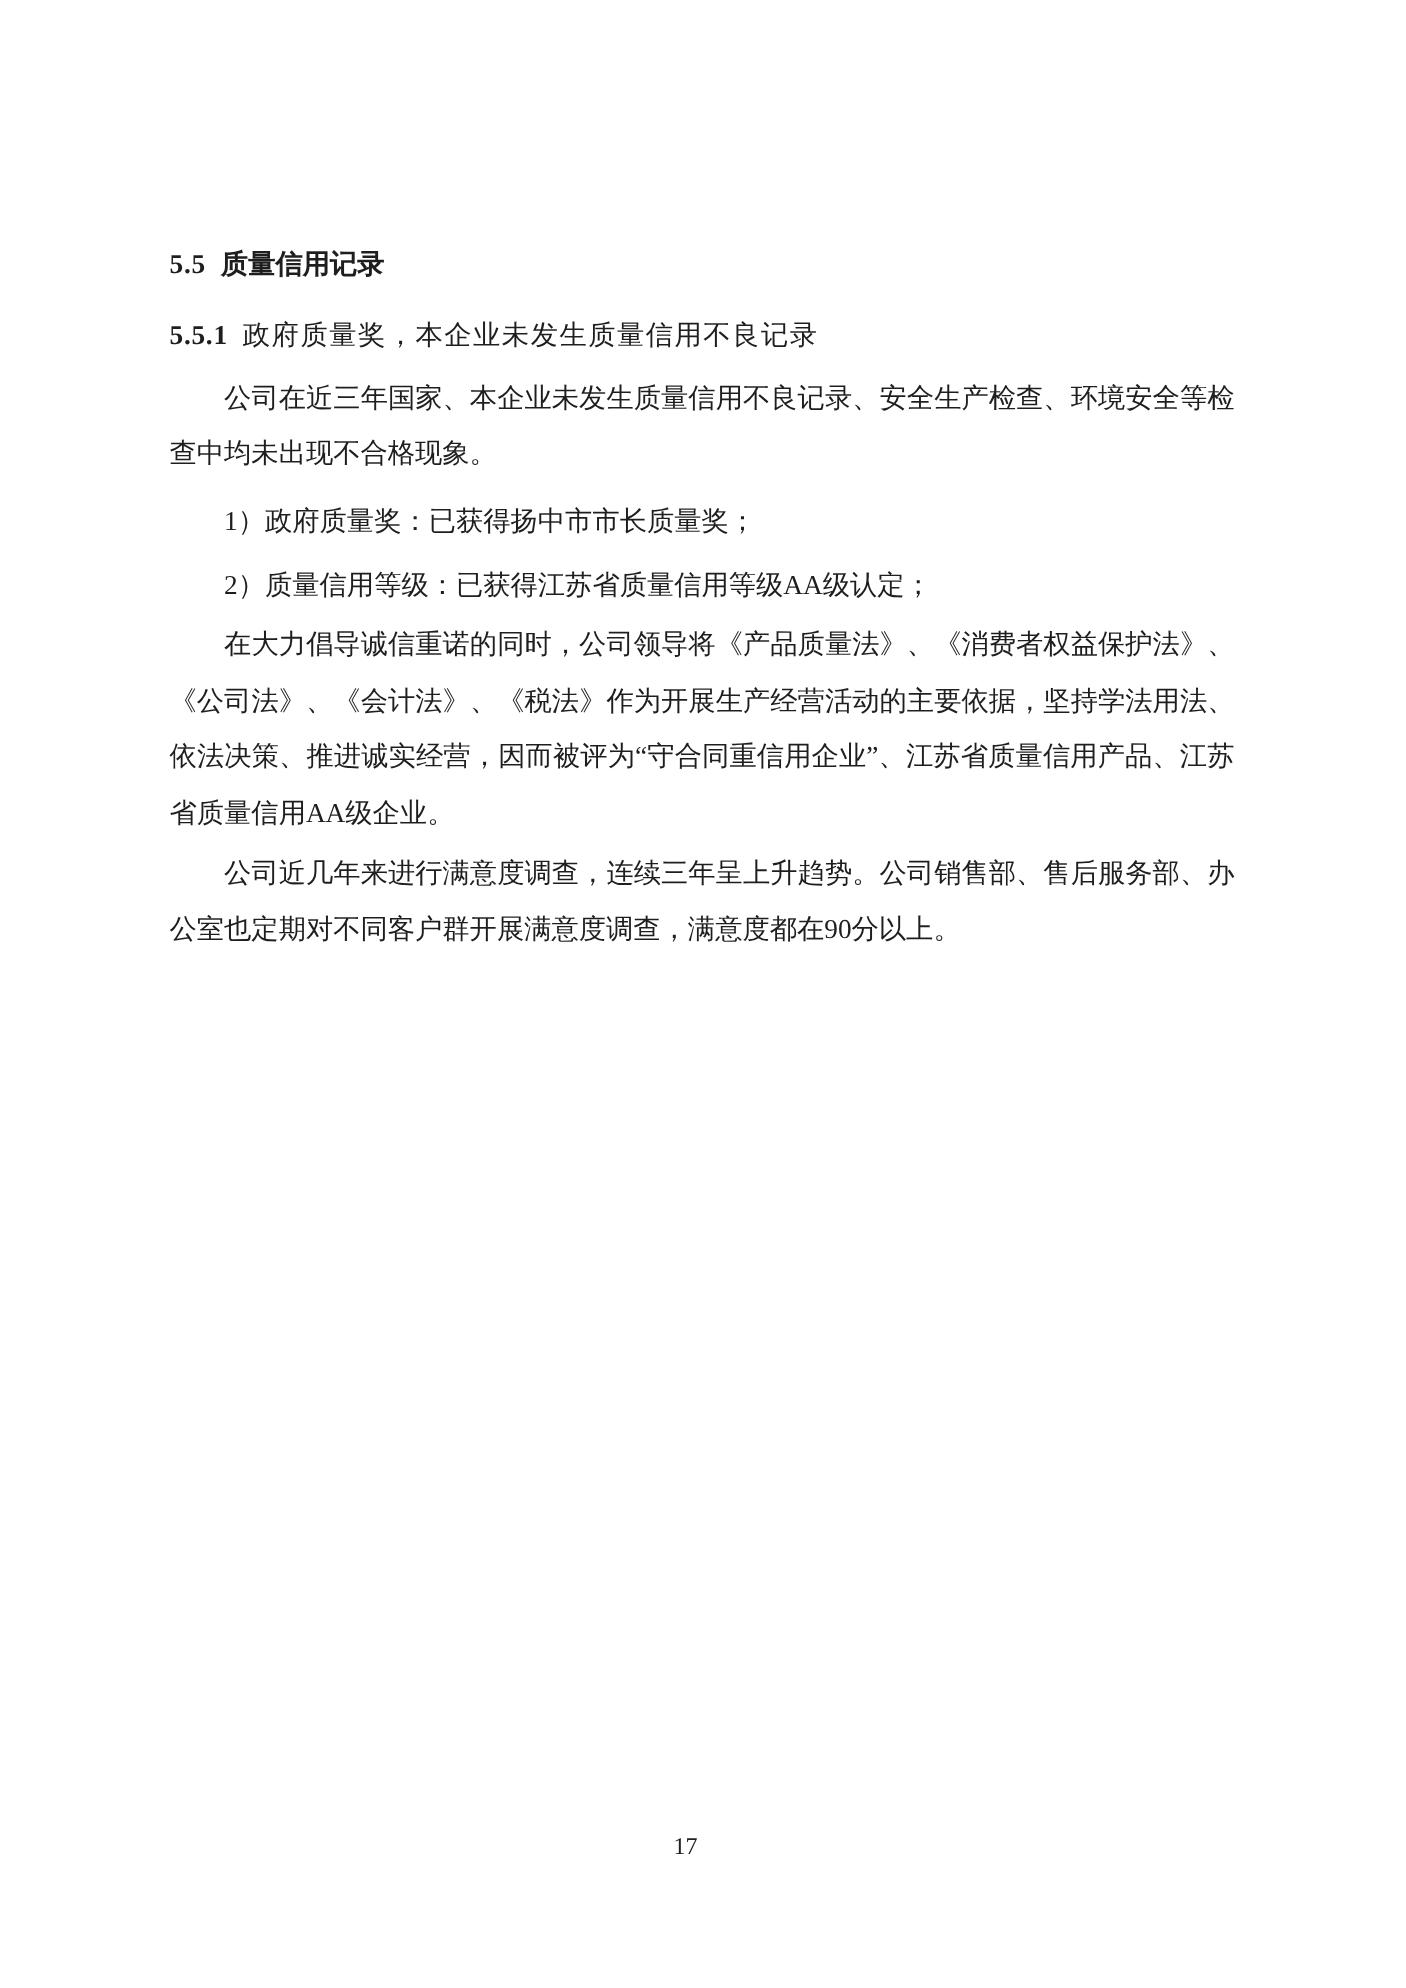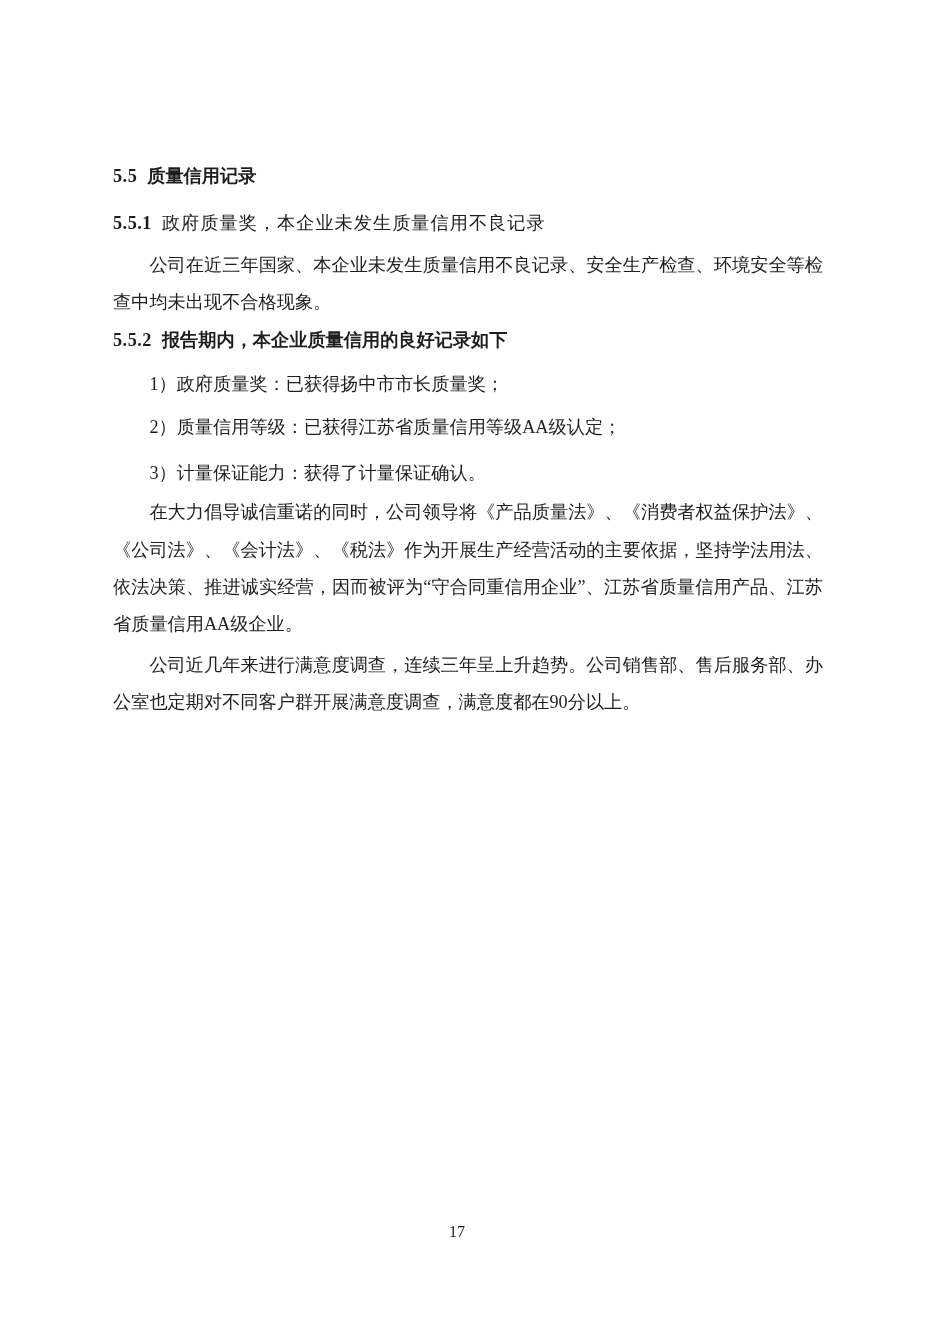--- a/index.html
+++ b/index.html
@@ -77,28 +77,26 @@
 <div class="page">
   <div class="content">
 
 
     <h2 class="heading m-h55"><span class="num">5.5</span><span class="htxt-bold">质量信用记录</span></h2>
 
     <h3 class="heading m-h551"><span class="num">5.5.1</span><span class="htxt-regular">政府质量奖，本企业未发生质量信用不良记录</span></h3>
 
     <p class="body-para m-p551">公司在近三年国家、本企业未发生质量信用不良记录、安全生产检查、环境安全等检查中均未出现不合格现象。</p>
 
-    <h3 class="heading m-h552"><span class="num">5.5.2</span><span class="htxt-bold">报告期内，本企业质量信用的良好记录如下</span></h3>
 
 
     <p class="body-para m-li1">1）政府质量奖：已获得扬中市市长质量奖；</p>
 
     <p class="body-para m-li2">2）质量信用等级：已获得江苏省质量信用等级AA级认定；</p>
 
-    <p class="body-para m-li3">3）计量保证能力：获得了计量保证确认。</p>
 
     <p class="body-para m-laws">在大力倡导诚信重诺的同时，公司领导将《产品质量法》、《消费者权益保护法》、《公司法》、《会计法》、《税法》作为开展生产经营活动的主要依据，坚持学法用法、依法决策、推进诚实经营，因而被评为“守合同重信用企业”、江苏省质量信用产品、江苏省质量信用AA级企业。</p>
 
     <p class="body-para m-survey">公司近几年来进行满意度调查，连续三年呈上升趋势。公司销售部、售后服务部、办公室也定期对不同客户群开展满意度调查，满意度都在90分以上。</p>
 
   </div>
 
   <div class="page-number">17</div>
 </div>
 

